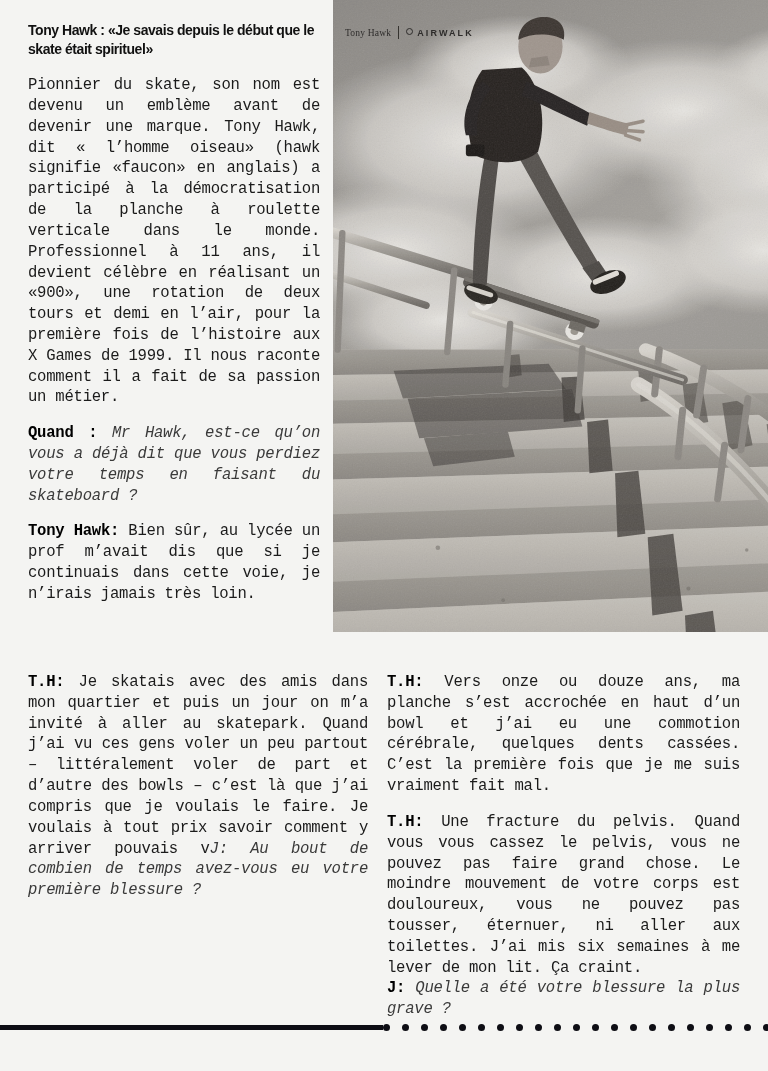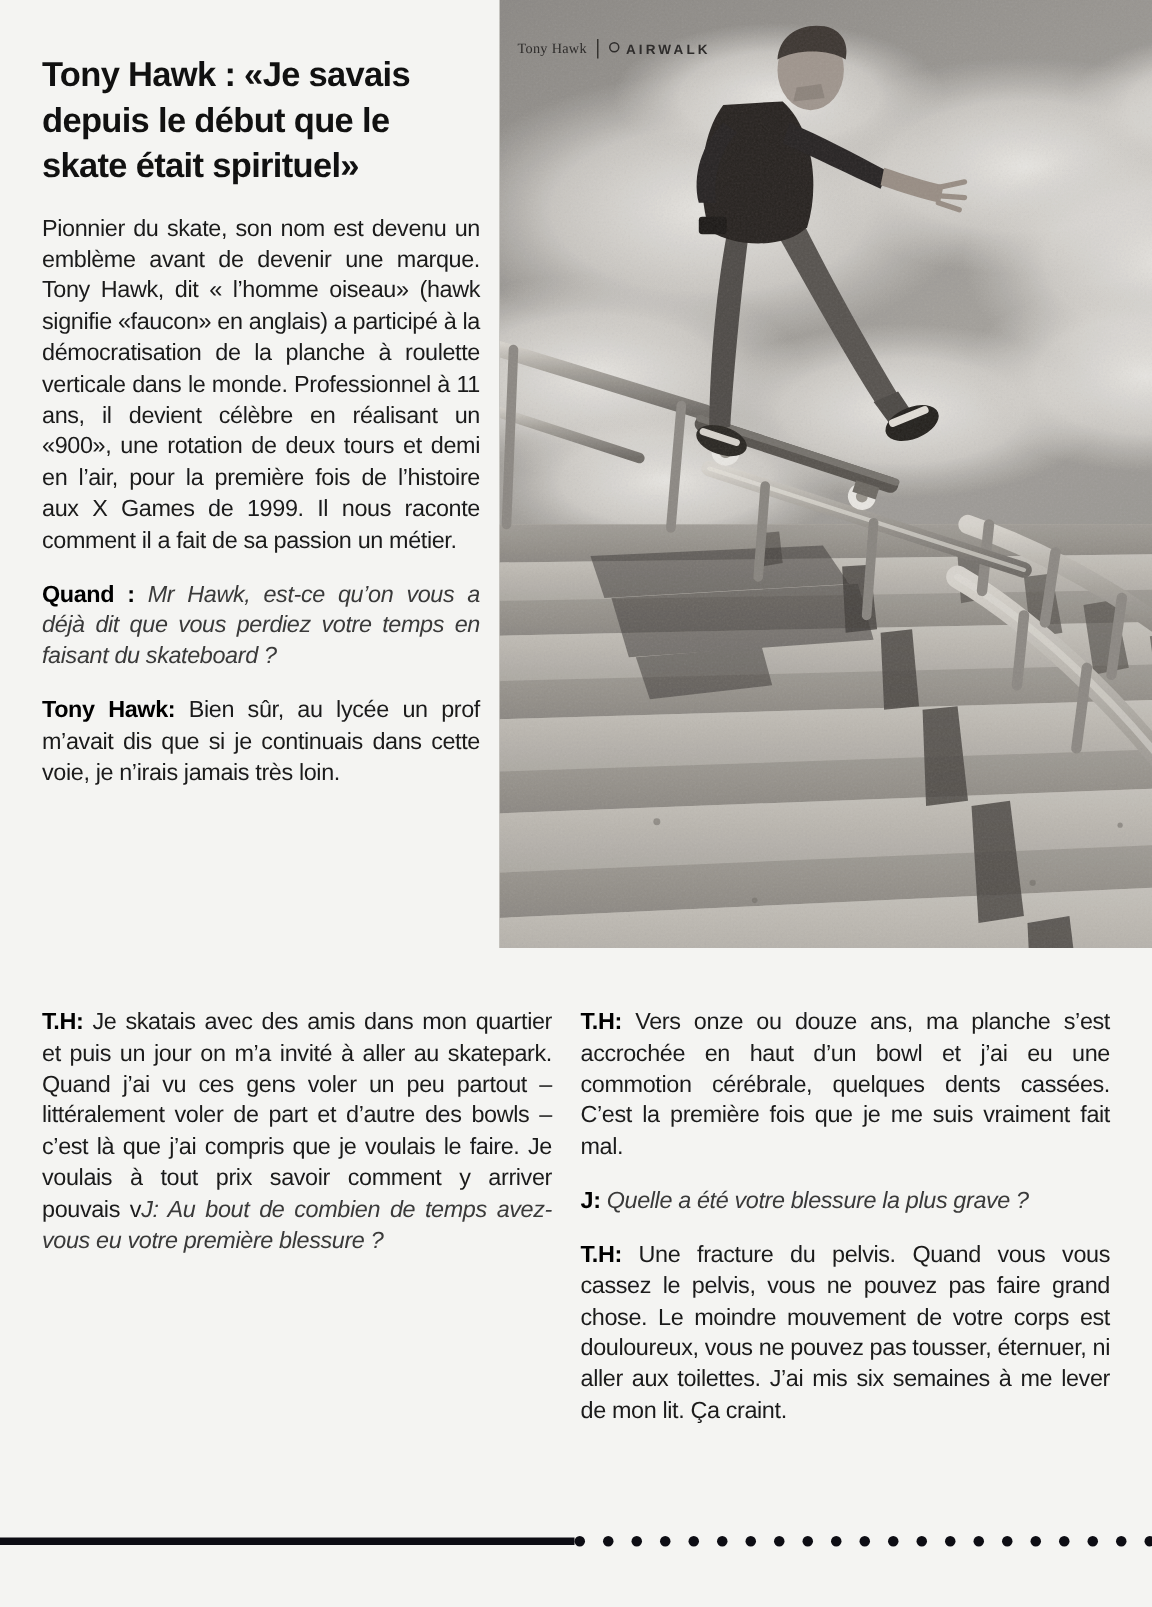--- a/index.html
+++ b/index.html
@@ -23,36 +23,37 @@
     width: 768px; height: 660px;
   }
 
   #intro-col {
     position: absolute;
     left: 28px; top: 18px;
     width: 292px;
   }
 
   .headline {
-    font-size: 23px;
+    font-size: 14px;
     line-height: 1.33;
     font-weight: bold;
     color: #111;
     letter-spacing: -0.45px;
-    margin: 16px 0 17px 0;
+    margin: 3px 0 17px 0;
   }
 
   .body-para {
     font-size: 15.6px;
     line-height: 1.335;
     color: #1b1b1b;
     text-align: justify;
     margin: 0 0 15px 0;
     letter-spacing: -0.25px;
     hyphens: auto;
+    font-family: Liberation Mono, monospace;
   }
   .body-para:last-child { margin-bottom: 0; }
 
   .q-para {
     font-style: italic;
     color: #3a3a3a;
   }
 
   .speaker { font-weight: bold; color: #000; font-style: normal; }
 
@@ -364,25 +365,25 @@
     <div id="col-left">
       <p class="body-para" style="margin-bottom:0;">
         <span class="speaker">T.H:</span><span> Je skatais avec des amis dans mon quartier et puis un jour on m’a invité à aller au skatepark. Quand j’ai vu ces gens voler un peu partout – littéralement voler de part et d’autre des bowls – c’est là que j’ai compris que je voulais le faire. Je voulais à tout prix savoir comment y arriver pouvais v</span><span class="q-para">J:</span><span class="q-para"> Au bout de combien de temps avez-vous eu votre première blessure ?</span>
       </p>
     </div>
 
     <div id="col-right">
       <p class="body-para">
         <span class="speaker">T.H:</span><span> Vers onze ou douze ans, ma planche s’est accrochée en haut d’un bowl et j’ai eu une commotion cérébrale, quelques dents cassées. C’est la première fois que je me suis vraiment fait mal.</span>
       </p>
+      <p class="body-para" style="margin-bottom:0;">
+        <span class="speaker">T.H:</span><span> Une fracture du pelvis. Quand vous vous cassez le pelvis, vous ne pouvez pas faire grand chose. Le moindre mouvement de votre corps est douloureux, vous ne pouvez pas tousser, éternuer, ni aller aux toilettes. J’ai mis six semaines à me lever de mon lit. Ça craint.</span>
+      </p>
       <p class="body-para q-para">
         <span class="speaker">J:</span><span> Quelle a été votre blessure la plus grave ?</span>
-      </p>
-      <p class="body-para" style="margin-bottom:0;">
-        <span class="speaker">T.H:</span><span> Une fracture du pelvis. Quand vous vous cassez le pelvis, vous ne pouvez pas faire grand chose. Le moindre mouvement de votre corps est douloureux, vous ne pouvez pas tousser, éternuer, ni aller aux toilettes. J’ai mis six semaines à me lever de mon lit. Ça craint.</span>
       </p>
     </div>
   </div>
 
   <div id="bottom-rule">
     <div id="rule-bar"></div>
     <div id="rule-dots">
         <span class="dot" style="left: 0px;"></span>
         <span class="dot" style="left: 19px;"></span>
         <span class="dot" style="left: 38px;"></span>

